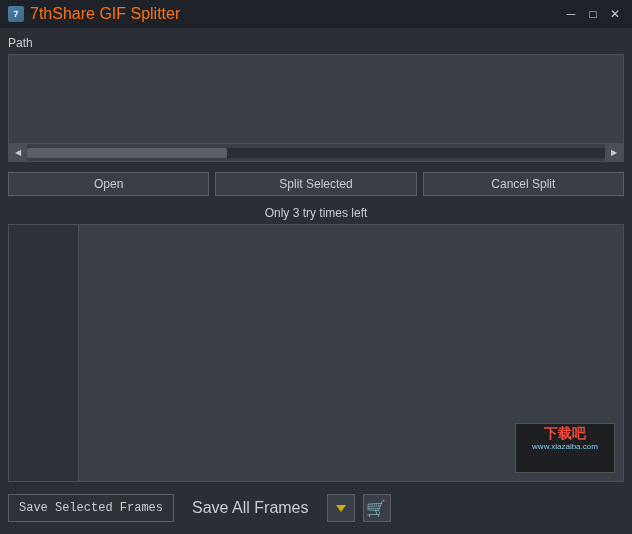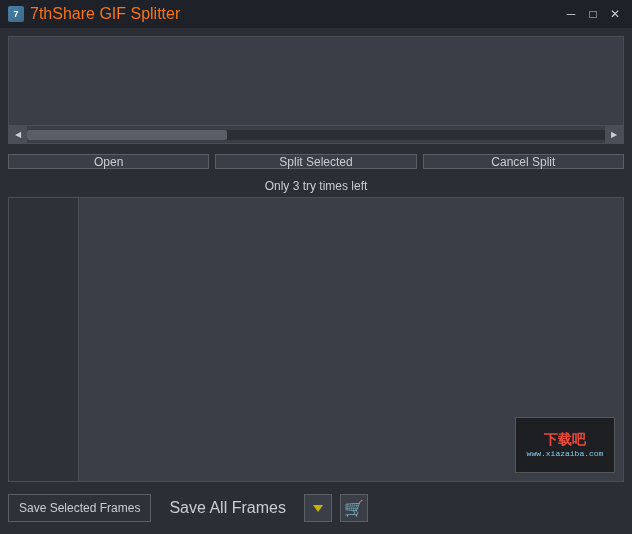--- a/index.html
+++ b/index.html
@@ -129,21 +129,21 @@
 
     
     .buttons-row {
       display: flex;
       gap: 6px;
       margin-top: 10px;
       margin-bottom: 10px;
     }
     .action-btn {
       flex: 1;
-      height: 15px;
+      height: 24px;
       background: #3a3f47;
       border: 1px solid #5a5f67;
       color: #c8cdd4;
       cursor: pointer;
       font-size: 12px;
       display: flex;
       align-items: center;
       justify-content: center;
     }
 
@@ -187,20 +187,21 @@
       height: 28px;
       padding: 0 10px;
       background: #2e3238;
       border: 1px solid #5a5f67;
       color: #c8cdd4;
       cursor: pointer;
       font-size: 12px;
       display: flex;
       align-items: center;
       justify-content: center;
+      font-family: Liberation Mono, monospace;
     }
     .save-all-btn {
       height: 28px;
       padding: 0 10px;
       background: none;
       border: none;
       color: #c8cdd4;
       cursor: pointer;
       font-size: 16px;
       display: flex;
@@ -233,28 +234,27 @@
       color: #c8b400;
       font-size: 16px;
     }
 
     
     .watermark {
       position: absolute;
       bottom: 8px;
       right: 8px;
       width: 100px;
-      height: 56px;
+      height: 50px;
       background: rgba(0,0,0,0.5);
       border: 1px solid #555;
       display: flex;
-      align-items: center;
+      align-items: flex-start;
       justify-content: center;
       overflow: hidden;
-      font-family: Liberation Mono, monospace;
     }
     .watermark-inner {
       font-size: 9px;
       color: #aaa;
       text-align: center;
       line-height: 1.3;
     }
     .watermark-url {
       color: #87ceeb;
       font-size: 8px;
@@ -272,20 +272,21 @@
   </div>
   <div class="title-controls">
     <button class="title-btn">─</button>
     <button class="title-btn">□</button>
     <button class="title-btn close">✕</button>
   </div>
 </div>
 
 <div class="main-content">
 
+  <div class="path-label">Path</div>
   <div class="path-area"></div>
 
   <div class="scrollbar-area">
     <div class="scroll-arrow left">
       <span>◀</span>
     </div>
     <div class="scrollbar-track">
       <div class="scrollbar-thumb"></div>
     </div>
     <div class="scroll-arrow right">

